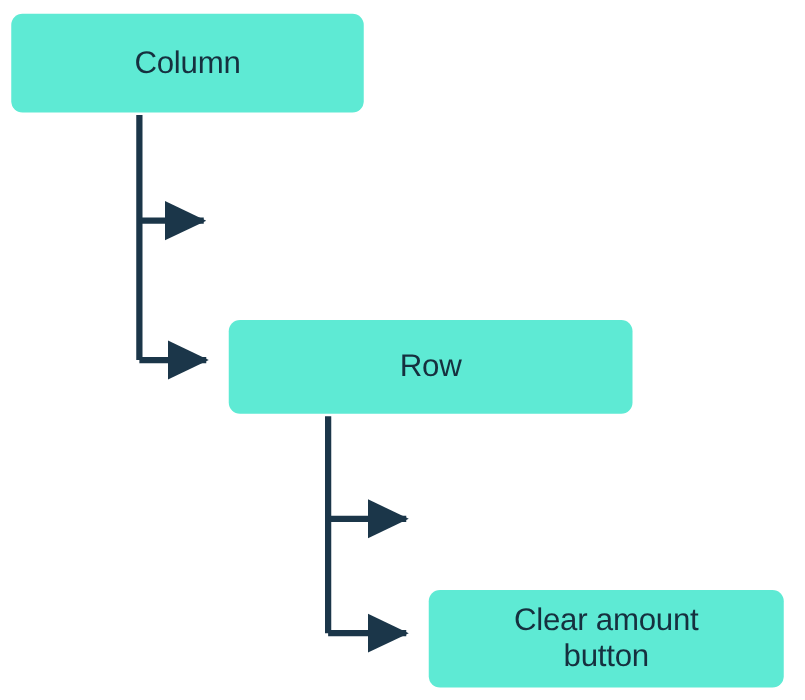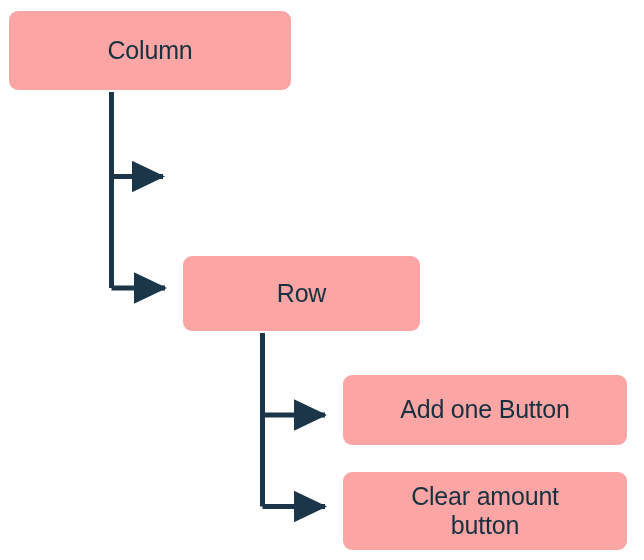--- a/index.html
+++ b/index.html
@@ -43,30 +43,30 @@
     padding: 4px 10px;
     -webkit-font-smoothing: antialiased;
   }
   .node-label {
     display: block;
     white-space: pre-line;
   }
   .node.leaf-yellow,
   .node.root-yellow,
   .node.branch-yellow {
-    background: #fca5a5;
+    background: #5eead4;
   }
   .node.cond-blue {
     background: #d9ecfb;
   }
 
   
   #node-column     { left: 9px;   top: 11px;  width: 282px; height: 79px; }
   #node-count      { left: 181px; top: 140px; width: 280px; height: 73px; }
-  #node-row        { left: 183px; top: 256px; width: 237px; height: 75px; }
+  #node-row        { left: 183px; top: 256px; width: 323px; height: 75px; }
   #node-add-one    { left: 343px; top: 375px; width: 284px; height: 70px; }
   #node-clear      { left: 343px; top: 472px; width: 284px; height: 78px; }
 </style>
 </head>
 <body>
 
 <div id="diagram-canvas">
 
   <svg id="edge-layer" viewBox="0 0 644 560" width="644" height="560" xmlns="http://www.w3.org/2000/svg">
     <defs>
@@ -102,22 +102,19 @@
 
   <div class="node root-yellow" id="node-column">
     <span class="node-label">Column</span>
   </div>
 
 
   <div class="node branch-yellow" id="node-row">
     <span class="node-label">Row</span>
   </div>
 
-  <div class="node leaf-yellow" id="node-add-one">
-    <span class="node-label">Add one Button</span>
-  </div>
 
   <div class="node leaf-yellow" id="node-clear">
     <span class="node-label">Clear amount
 button</span>
   </div>
 
 </div>
 
 </body></html>

